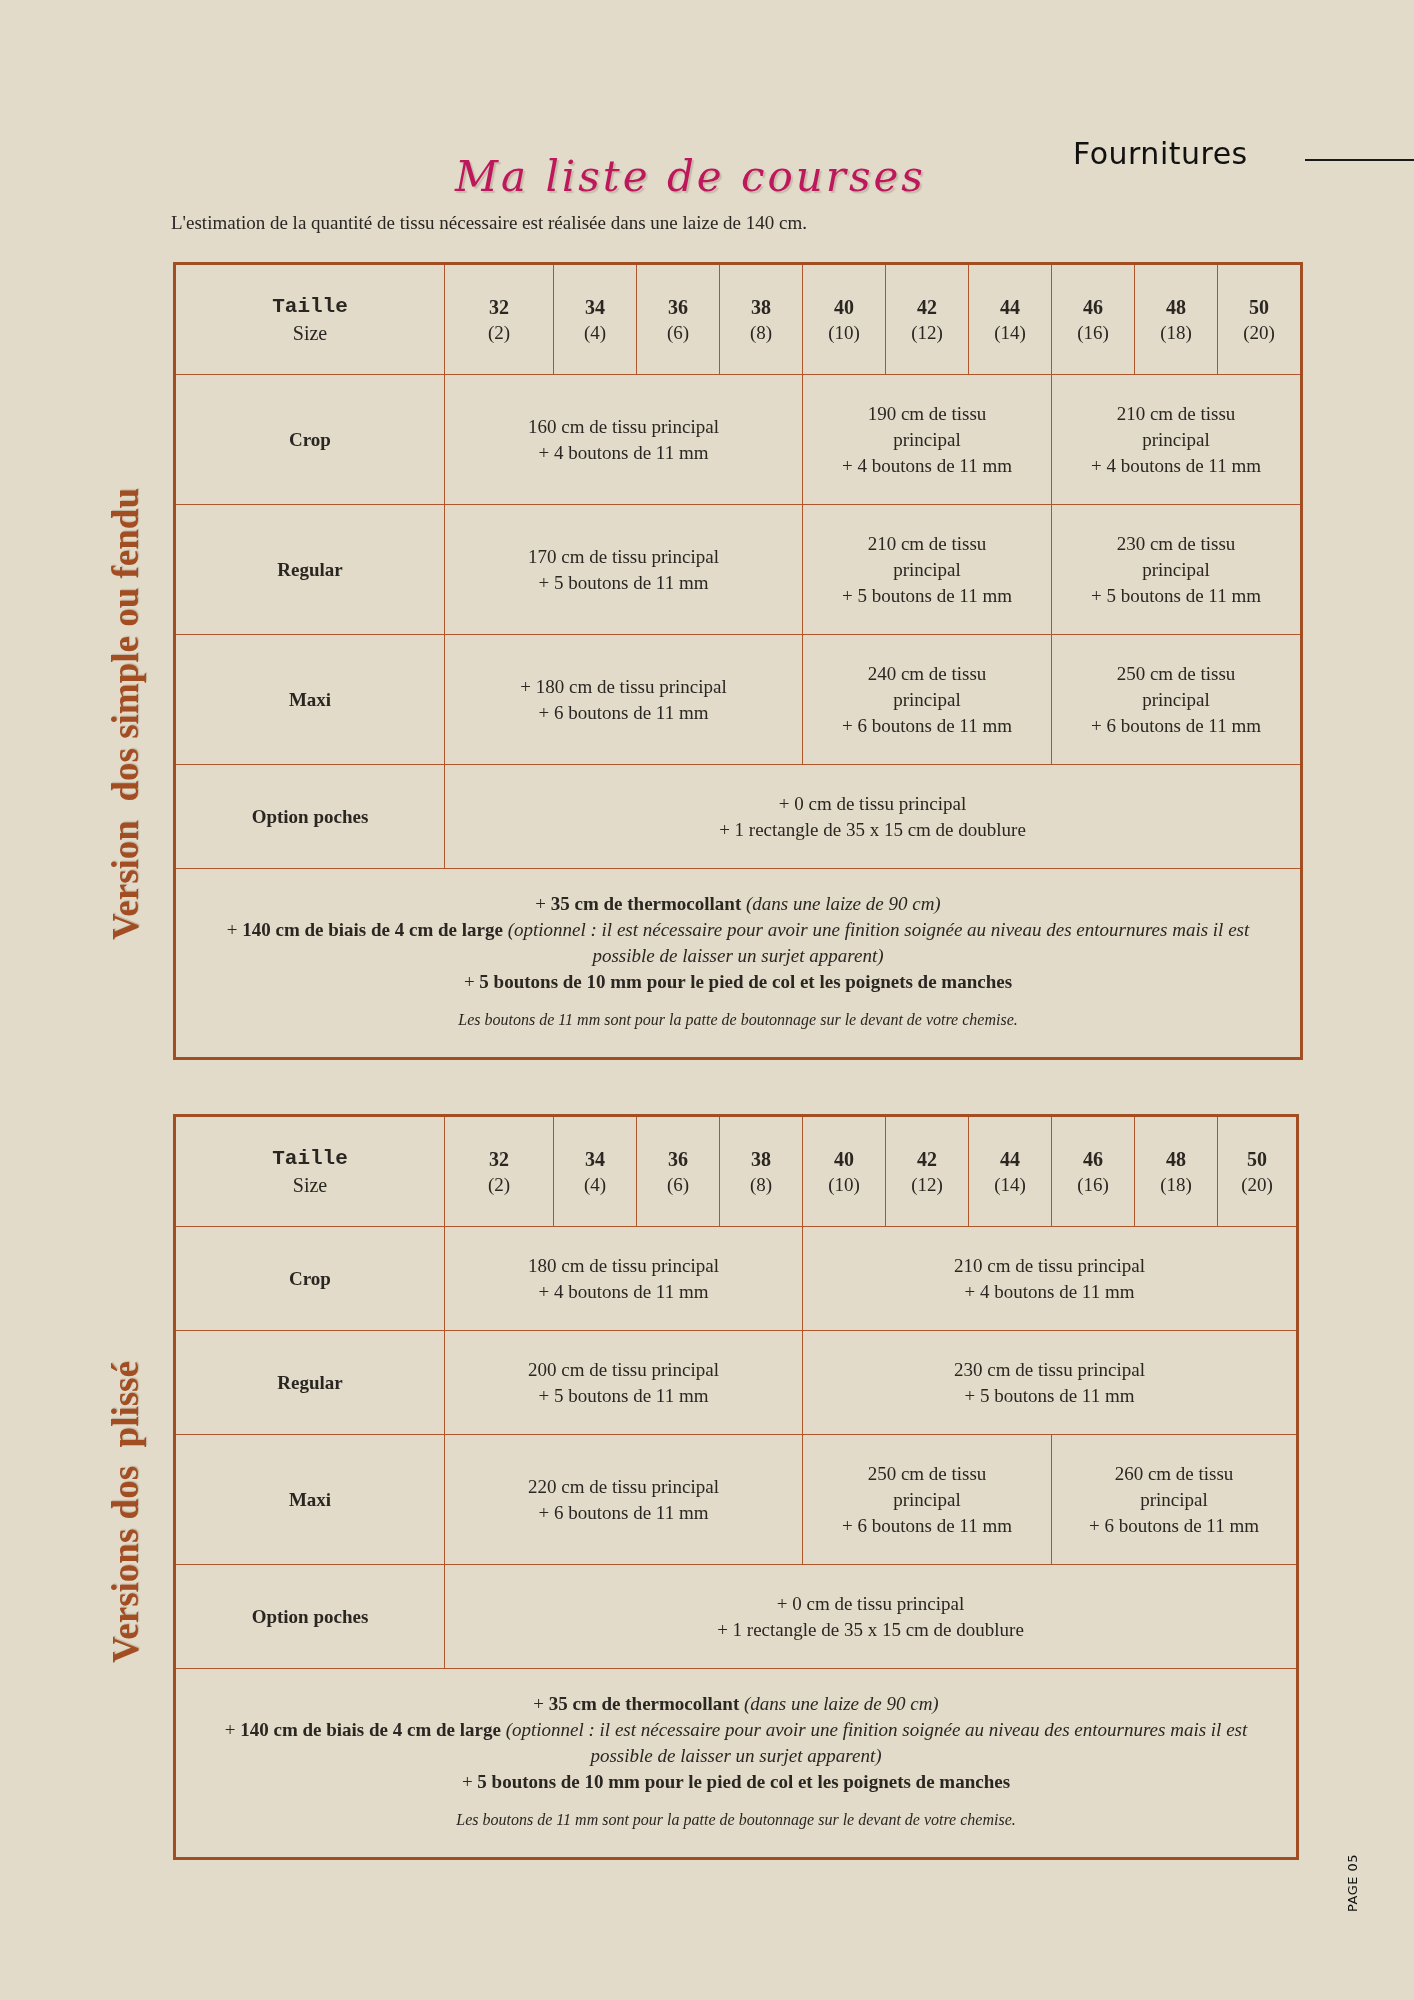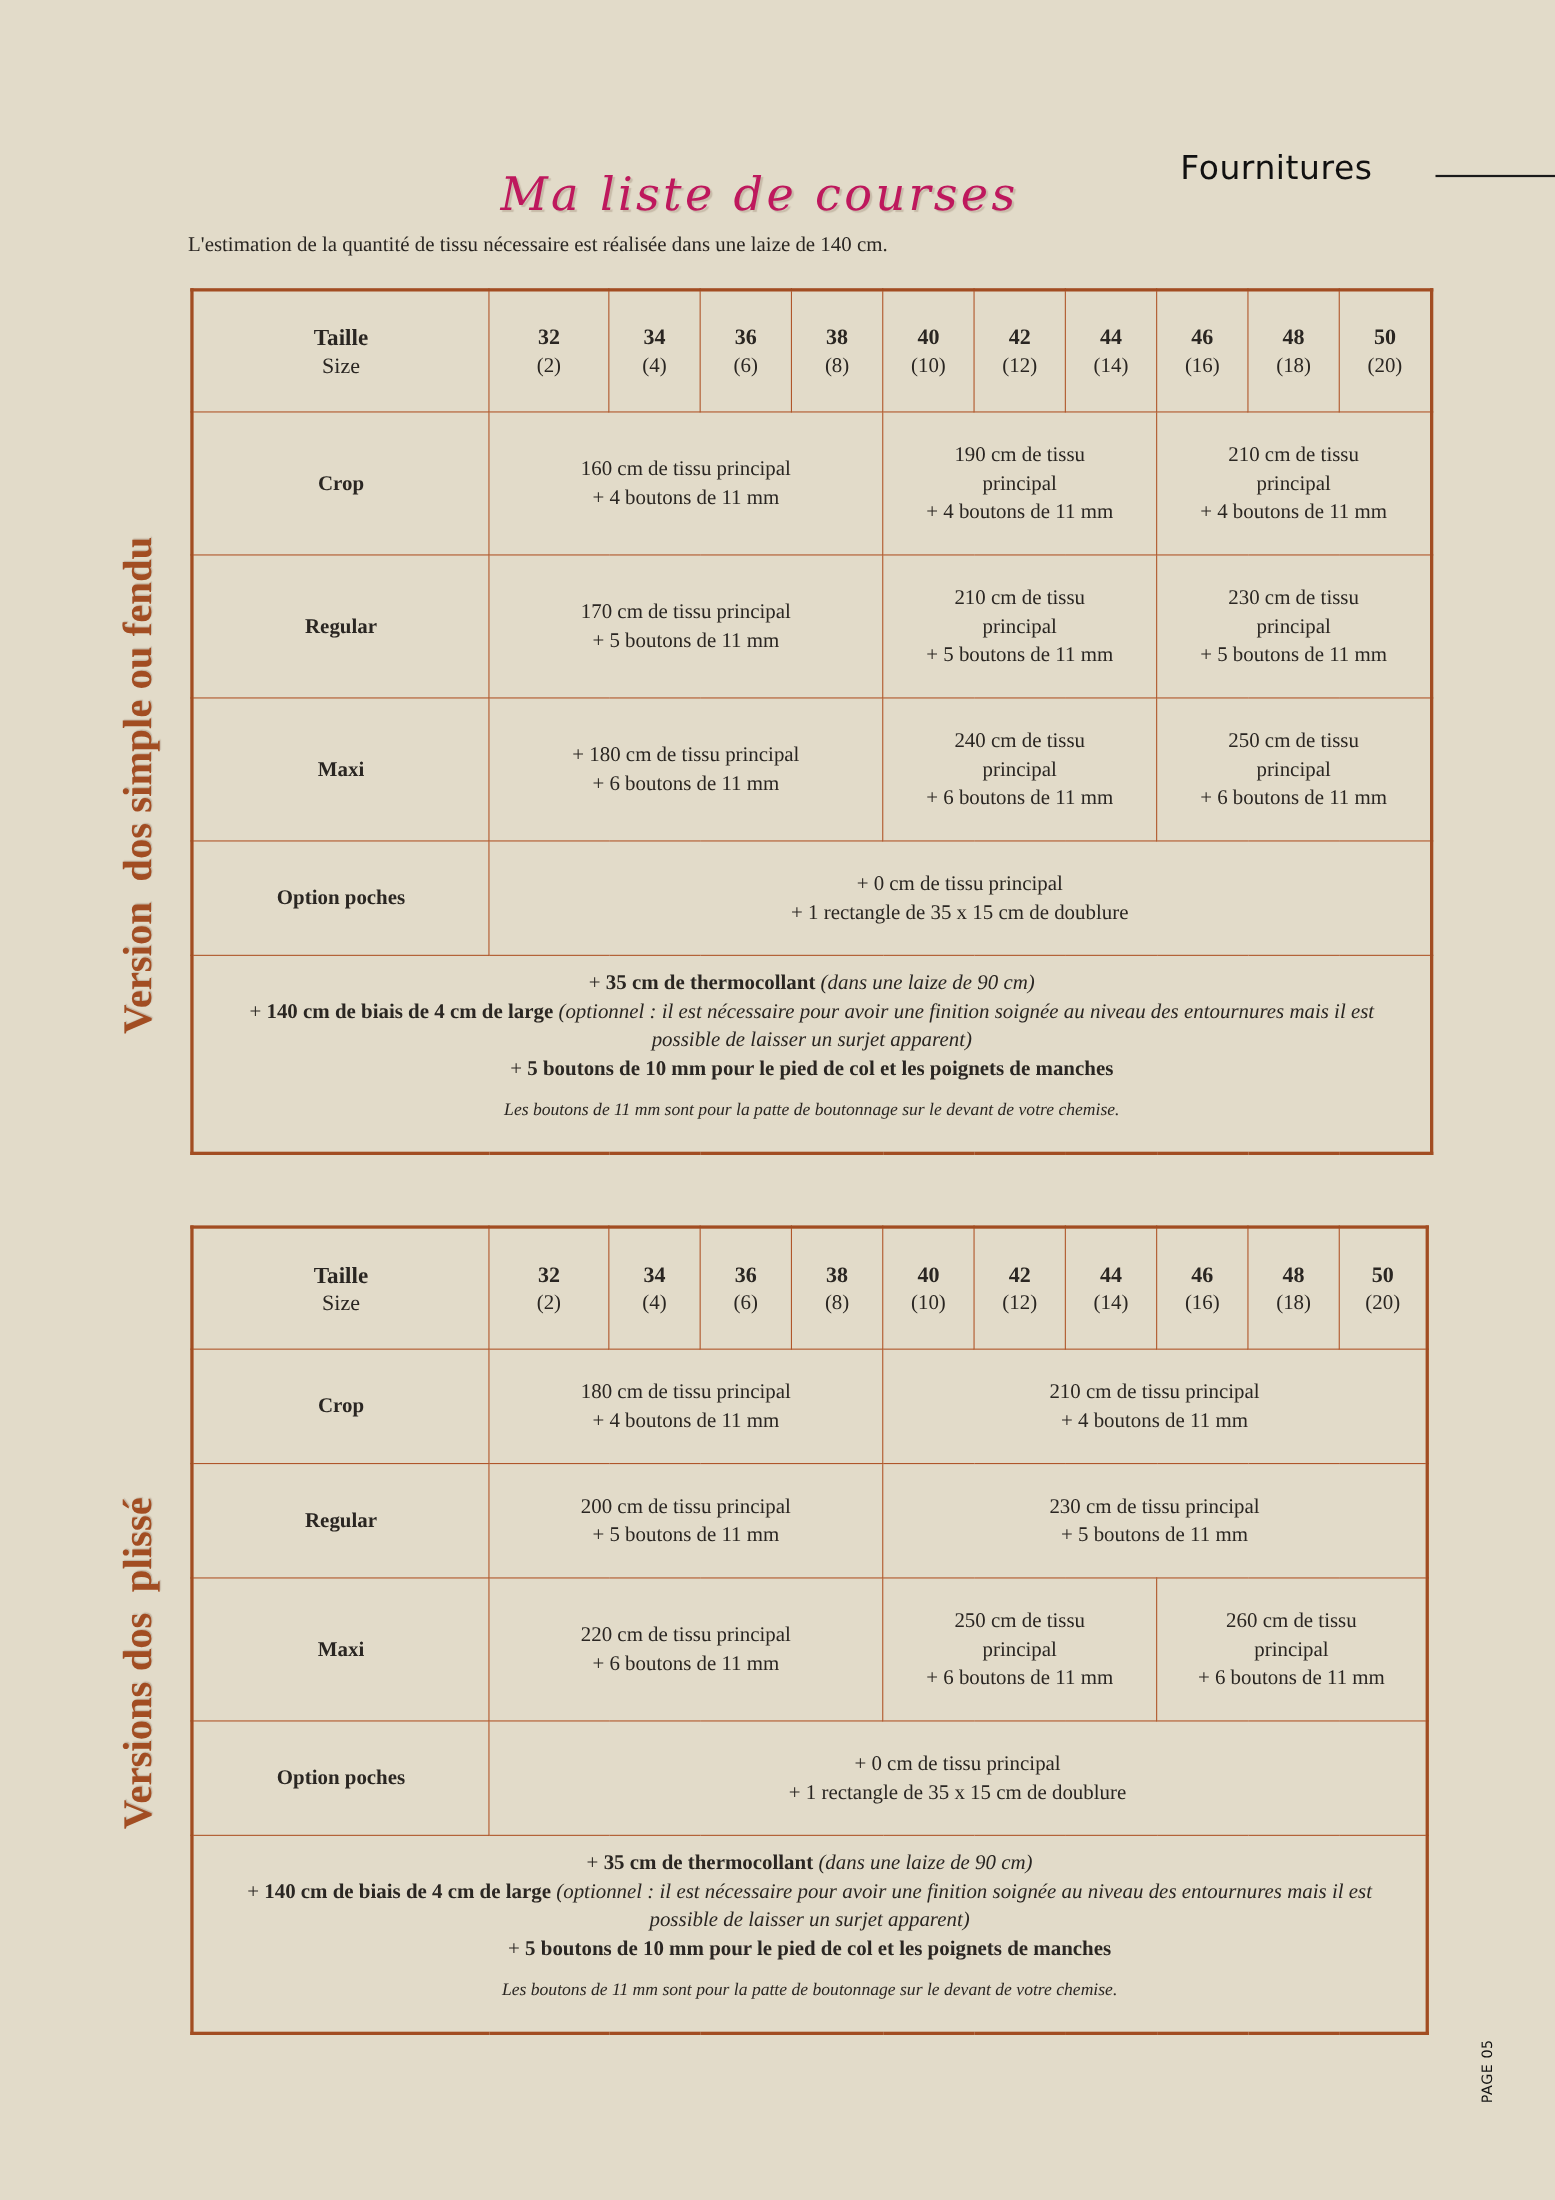--- a/index.html
+++ b/index.html
@@ -81,29 +81,29 @@
     border: 1.5px solid #b0562a;
     text-align: center;
     vertical-align: middle;
     font-size: 19px;
     line-height: 26px;
     color: #2a2622;
   }
   table.t1 { left: 173px; top: 262px; width: 1129px; }
   table.t2 { left: 173px; top: 1114px; width: 1125px; }
   .hdr-row { height: 111px; }
-  .hdr-row td.taille b { font-size: 21px; display: block; }
+  .hdr-row td.taille b { font-size: 21px; display: block; font-family: Liberation Mono, monospace; }
   .hdr-row td.taille span { font-size: 20px; display: block; }
   .hdr-row td.sz b { display: block; font-size: 20px; }
   .hdr-row td.sz span { display: block; font-size: 19px; }
   td.rowlabel { font-weight: bold; font-size: 19px; }
   .row-130 { height: 130px; }
   .row-104 { height: 104px; }
   .row-104b { height: 104px; }
-  .row-extra td { padding: 12px 18px 24px; }
+  .row-extra td { padding: 22px 18px 24px; }
   .extra-line { display: block; }
   .extra-line b { font-weight: bold; }
   .extra-line i { font-style: italic; }
   .note {
     display: block;
     margin-top: 12px;
     font-style: italic;
     font-size: 16px;
   }
 </style>

